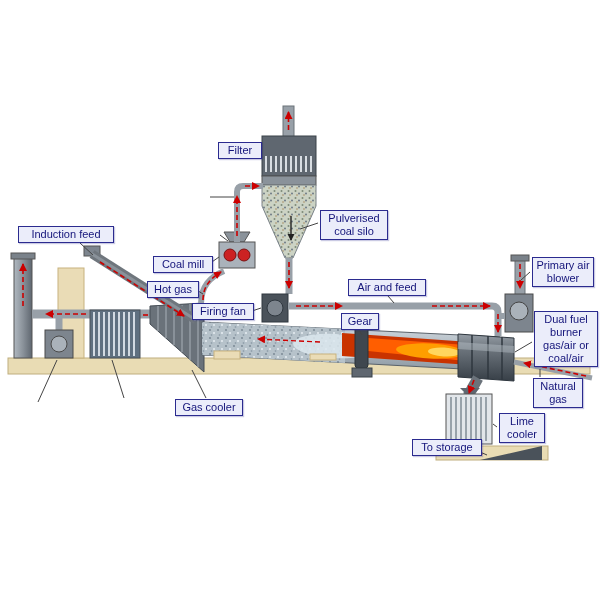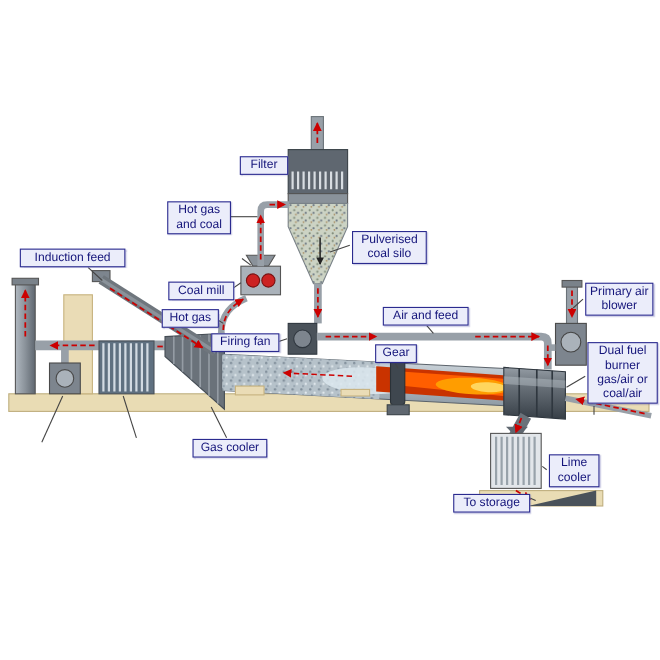--- a/index.html
+++ b/index.html
@@ -227,27 +227,27 @@
     <path d="M 540 377 L 540 369"></path>
     <path d="M 38 402 L 57 360"></path>
     <path d="M 124 398 L 112 360"></path>
     <path d="M 206 398 L 192 370"></path>
     <path d="M 497 427 L 493 424"></path>
     <path d="M 480 452 L 487 455"></path>
   </g>
 </svg>
 
 <div class="label" style="left:218px;top:142px;width:44px">Filter</div>
-<div class="label" style="left:152px;top:183px;width:58px">Hot gas and coal</div>
 <div class="label" style="left:153px;top:256px;width:60px">Coal mill</div>
 <div class="label" style="left:18px;top:226px;width:96px">Induction feed</div>
 <div class="label" style="left:147px;top:281px;width:52px">Hot gas</div>
 <div class="label" style="left:192px;top:303px;width:62px">Firing fan</div>
 <div class="label" style="left:320px;top:210px;width:68px">Pulverised coal silo</div>
 <div class="label" style="left:348px;top:279px;width:78px">Air and feed</div>
 <div class="label" style="left:341px;top:313px;width:38px">Gear</div>
 <div class="label" style="left:532px;top:257px;width:62px">Primary air blower</div>
 <div class="label" style="left:534px;top:311px;width:64px">Dual fuel burner gas/air or coal/air</div>
+<div class="label" style="left:533px;top:378px;width:50px">Natural gas</div>
 <div class="label" style="left:175px;top:399px;width:68px">Gas cooler</div>
 <div class="label" style="left:499px;top:413px;width:46px">Lime cooler</div>
-<div class="label" style="left:412px;top:449px;width:70px">To storage</div>
+<div class="label" style="left:412px;top:439px;width:70px">To storage</div>
 
 </div>
 
 </body></html>

